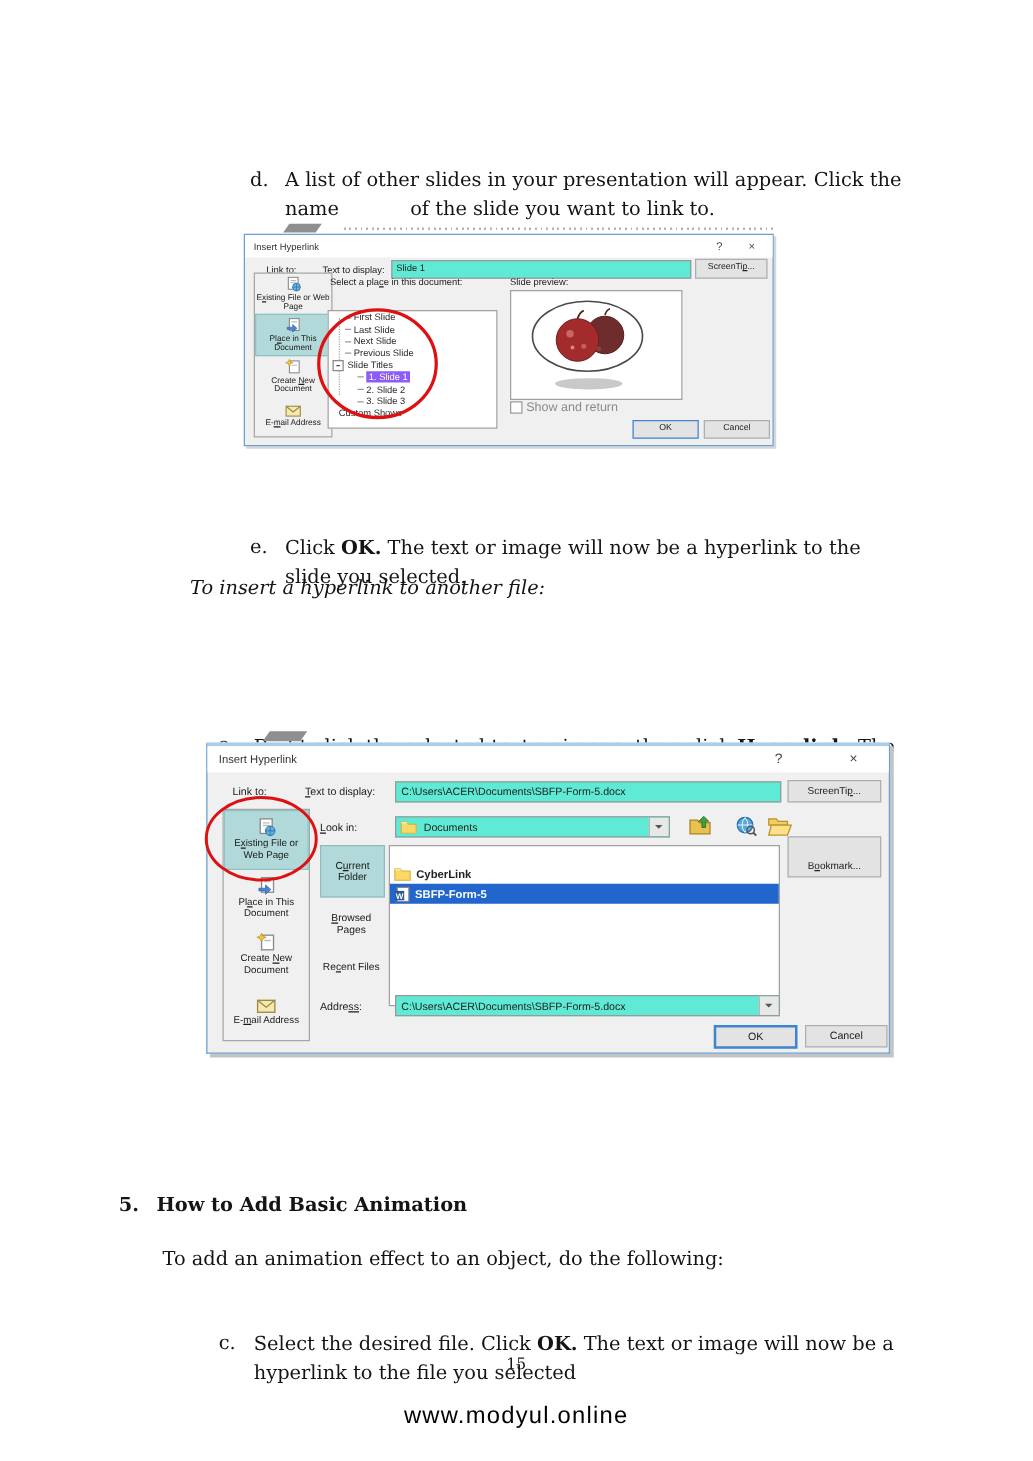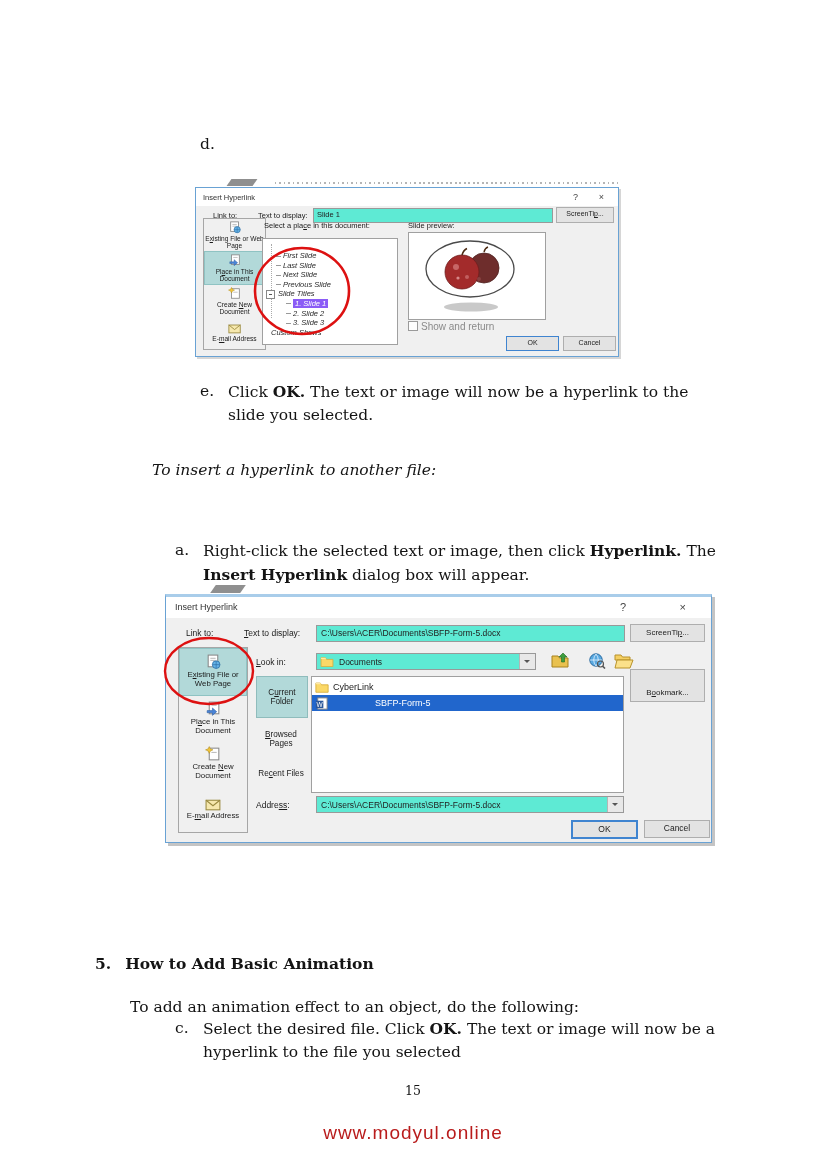--- a/index.html
+++ b/index.html
@@ -8,21 +8,21 @@
   
   .btxt{position:absolute;font-size:15.5px;line-height:23px;}
   .hang{padding-left:28px;position:relative;}
   .hang .marker{position:absolute;left:0;top:0;}
   .bb{font-weight:bold}.uu{text-decoration:underline}
   .gap{display:inline-block}
   .italic-head{font-style:italic;}
   .sec-title{font-weight:bold;}
   .footer-num{position:absolute;left:0;right:0;text-align:center;font-size:12.5px;}
   .watermark{position:absolute;left:0;right:0;text-align:center;
-             font-family:"Liberation Sans",sans-serif;font-size:19px;color:#b91c1c;letter-spacing:1px;}
+             font-family:"Liberation Sans",sans-serif;font-size:19px;color:#000000;letter-spacing:1px;}
   
   .shot{position:absolute;}
   .ruler{position:absolute;height:2px;
          background:repeating-linear-gradient(90deg,#b5b5b5 0 1.5px,transparent 1.5px 4.5px, #b5b5b5 4.5px 6px, transparent 6px 9px);}
   .trap{position:absolute;background:#8f8f8f;transform:skewX(-35deg);}
   
   .dlg{position:absolute;background:#f0f0f0;border:1px solid #69a2d4;
        font-family:"Liberation Sans",sans-serif;color:#222;}
   .titlebar{position:absolute;left:0;top:0;right:0;background:#ffffff;}
   .dlg-title{position:absolute;color:#333;}
@@ -49,29 +49,30 @@
   .treeline{position:absolute;left:8px;top:5px;bottom:26px;border-left:1px dotted #aaa;}
   
   .anno{position:absolute;pointer-events:none;}
   
   .chk{position:absolute;width:8px;height:8px;background:#fdfdfd;border:1px solid #9a9a9a;}
   
   .chev{position:absolute;top:0;bottom:0;right:0;width:15px;background:#e8e8e8;border-left:1px solid #b5b5b5;}
   .chev::after{content:"";position:absolute;left:4px;top:6px;border:3px solid transparent;border-top-color:#555;}
   .filerow{display:flex;align-items:center;height:16px;padding-left:3px;white-space:nowrap;}
   .filerow svg{margin-right:4px;flex:none;}
-  .filerow.sel{background:#2166cc;color:#fff;gap:43px;}
+  .filerow.sel{background:#2166cc;color:#fff;}
   .col-item{text-align:center;color:#1a1a1a;display:flex;align-items:center;justify-content:center;}
   .col-item.sel{background:#b2d9d9;border:1px solid #8fbcbc;}
 </style>
 </head>
 <body>
 
 <div class="btxt hang" style="top:133px;left:200px;width:516px;">
   <span class="marker">d.</span>
+  <span><span>A list of other slides in your presentation will appear. Click the name</span><span class="gap" style="width: 57px;"></span><span>of the slide you want to link to.</span></span>
 </div>
 
 <div class="shot" style="left:195px;top:177px;width:424px;height:180px;">
   <div class="trap" style="left:34px;top:2px;width:26px;height:7px;"></div>
   <div class="ruler" style="left:80px;right:0;top:5px;"></div>
 
   <div class="dlg" style="left:0;top:10px;width:422px;height:168px;box-shadow:2px 2px 0 #d6d6d6;">
     <div class="titlebar" style="height:18px;"></div>
     <div class="dlg-title" style="left:7px;top:5px;font-size:7.5px;">Insert Hyperlink</div>
     <div class="cap-btn" style="right:40px;top:4px;font-size:9px;">?</div>
@@ -113,21 +114,21 @@
         <svg width="14" height="11" viewBox="0 0 16 12">
             <rect x="1" y="2" width="13" height="9" fill="#f6e8ae" stroke="#9a8a40"></rect>
             <path d="M1 2 L7.5 7.2 L14 2" fill="none" stroke="#9a8a40"></path>
           </svg>
         <span><span>E-</span><span class="uu">m</span><span>ail Address</span></span>
       </div>
     </div>
 
     <div class="lbl" style="left:68px;top:33px;font-size:7.5px;"><span>Select a pla</span><span class="uu">c</span><span>e in this document:</span></div>
 
-    <div class="whitebox" style="left:66px;top:50px;width:134px;height:93px;padding-top:12px;font-style:italic;">
+    <div class="whitebox" style="left:66px;top:60px;width:134px;height:93px;padding-top:0;">
       <div class="treeline"></div>
       <div class="trow dash"><span>First Slide</span></div>
       <div class="trow dash"><span>Last Slide</span></div>
       <div class="trow dash"><span>Next Slide</span></div>
       <div class="trow dash"><span>Previous Slide</span></div>
       <div class="trow grp"><span class="expander"></span><span>Slide Titles</span></div>
       <div class="trow lvl2 dash"><span class="selbg">1. Slide 1</span></div>
       <div class="trow lvl2 dash"><span>2. Slide 2</span></div>
       <div class="trow lvl2 dash"><span>3. Slide 3</span></div>
       <div class="trow" style="padding-left:8px;"><span>Custom Shows</span></div>
@@ -258,21 +259,21 @@
     <div class="col-item sel" style="position:absolute;left:90px;top:79px;width:50px;height:40px;font-size:8.2px;line-height:9.5px;">
         <span><span>C</span><span class="uu">u</span><span>rrent Folder</span></span>
       </div>
     <div class="col-item" style="position:absolute;left:90px;top:131px;width:50px;height:22px;font-size:8.2px;line-height:9.5px;">
         <span><span class="uu">B</span><span>rowsed Pages</span></span>
       </div>
     <div class="col-item" style="position:absolute;left:90px;top:166px;width:50px;height:22px;font-size:8.2px;line-height:9.5px;">
         <span><span>Re</span><span class="uu">c</span><span>ent Files</span></span>
       </div>
 
-    <div class="whitebox" style="left:145px;top:79px;width:311px;height:113px;padding-top:2px;font-size:9px;">
+    <div class="whitebox" style="left:145px;top:79px;width:311px;height:113px;padding-top:14px;font-size:9px;font-weight:bold;">
       <div class="filerow">
         <svg width="14" height="12" viewBox="0 0 16 13">
             <path d="M1 2 h5 l1.5 2 H15 v8.5 H1 Z" fill="#fbd867" stroke="#d8ae3c"></path>
             <path d="M1 2 h5 l1 1.4 H1 Z" fill="#fde9a6"></path>
           </svg>
         <span>CyberLink</span>
       </div>
       <div class="filerow sel">
         <svg width="13" height="13" viewBox="0 0 14 14">
             <rect x="3" y="1" width="10" height="12" fill="#fff" stroke="#888"></rect>

